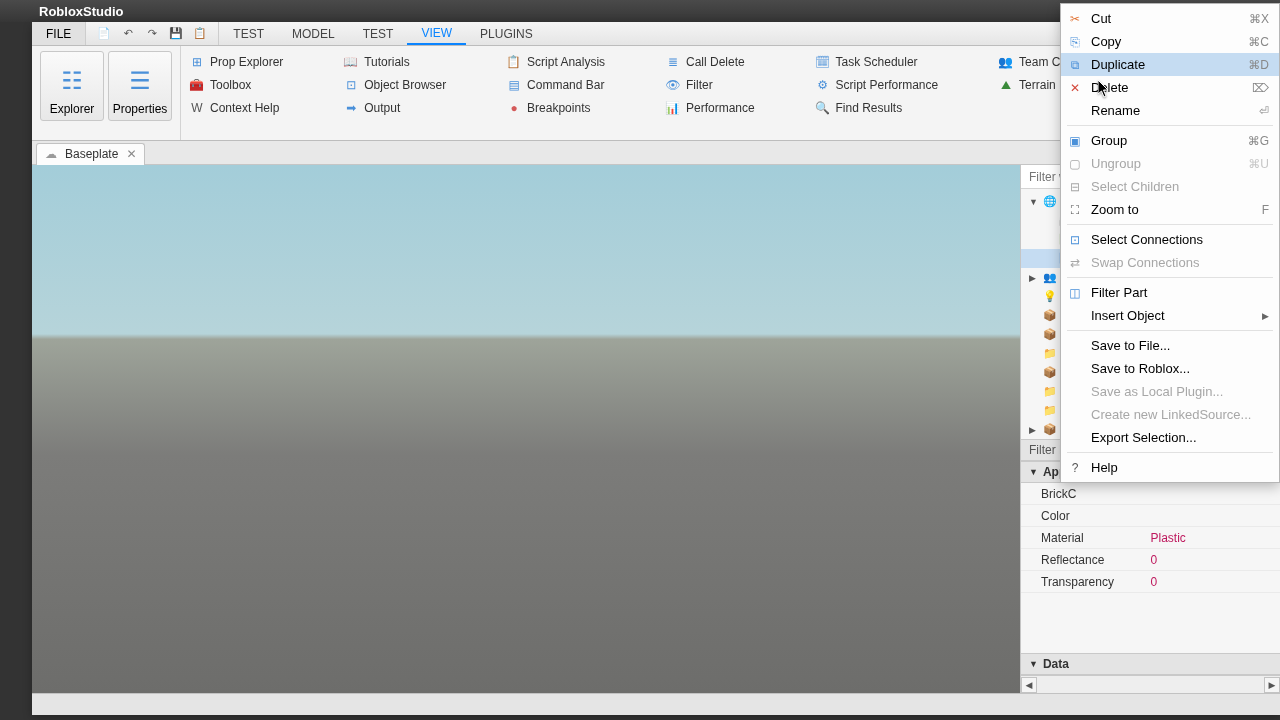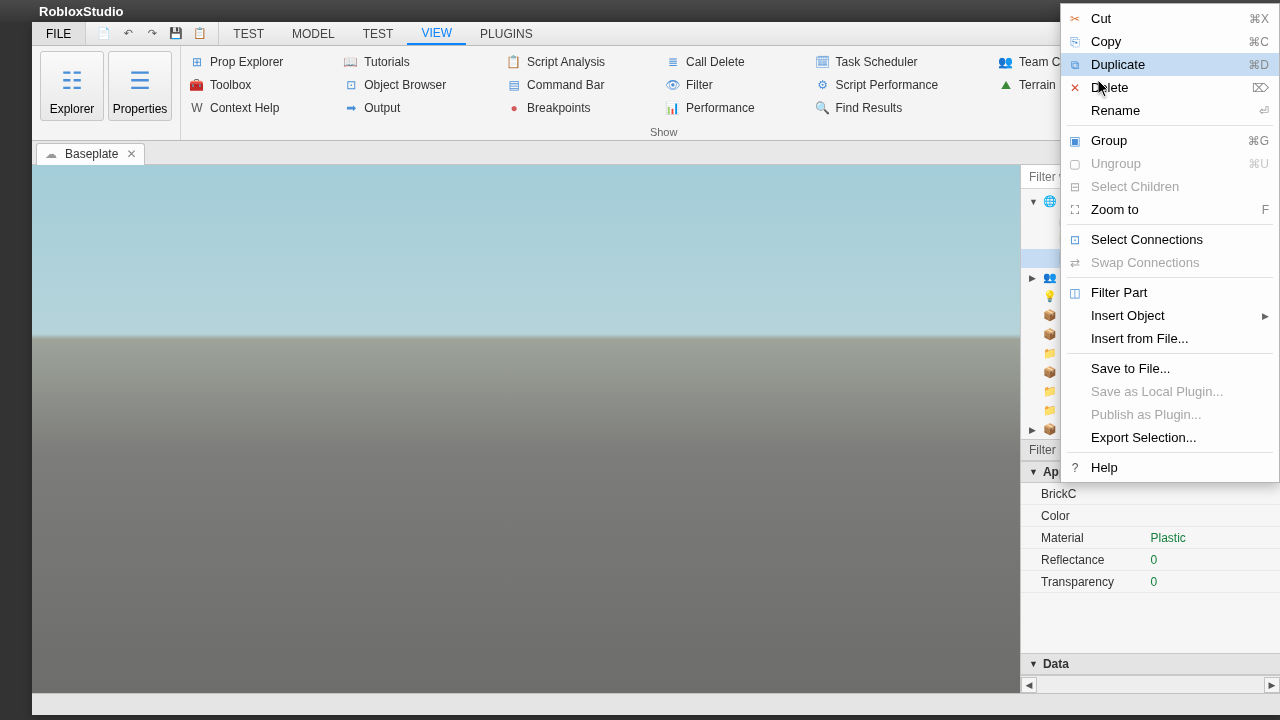--- a/index.html
+++ b/index.html
@@ -61,21 +61,21 @@
 .tree-arrow { width: 10px; font-size: 9px; color: #555; }
 .tree-ind-0 { padding-left: 8px; }
 .tree-ind-1 { padding-left: 24px; }
 .tree-icon { width: 14px; height: 14px; display: inline-flex; align-items: center; justify-content: center; font-size: 11px; }
 .prop-header { background: #e4e4e4; border-top: 1px solid #c9c9c9; border-bottom: 1px solid #c9c9c9; padding: 3px 8px; font-size: 12px; color: #555; display: flex; align-items: center; gap: 5px; }
 .prop-header.section { font-weight: bold; color: #333; }
 .prop-arr { font-size: 9px; }
 .props { flex: 1; overflow: hidden; }
 .prop-row { display: flex; border-bottom: 1px solid #eaeaea; height: 22px; align-items: center; }
 .prop-name { width: 50%; padding-left: 20px; color: #333; }
-.prop-val { flex: 1; color: #15803d; }
+.prop-val { flex: 1; color: #be185d; }
 .hscroll { height: 18px; border-top: 1px solid #c9c9c9; display: flex; align-items: center; background: #eee; }
 .hscroll-btn { width: 16px; height: 16px; display: flex; align-items: center; justify-content: center; font-size: 9px; color: #555; border: 1px solid #c3c3c3; background: #f5f5f5; }
 .hscroll-track { flex: 1; height: 14px; margin: 0 2px; }
 
 .statusbar { height: 22px; background: #e5e5e5; border-top: 1px solid #c2c2c2; }
 
 .context-menu { position: absolute; top: 3px; right: 0; width: 220px; background: #fdfdfd; border: 1px solid #b6b6b6; box-shadow: 0 4px 12px rgba(0,0,0,0.25); font-size: 13px; z-index: 1000; padding: 3px 0; }
 .cm-item { height: 23px; display: flex; align-items: center; padding: 0 10px 0 6px; gap: 8px; position: relative; }
 .cm-item.disabled { color: #a7a7a7; }
 .cm-item.hover { background: #c5dcf2; }
@@ -207,21 +207,20 @@
           </div>
         <div class="ritem">
             <span class="ritem-icon" style="color:#4a90d9">👥</span>
             <span>Team Create</span>
           </div>
         <div class="ritem">
             <span class="ritem-icon" style="color:#3a8a3a">⛰</span>
             <span>Terrain Editor</span>
           </div>
       </div>
-      <div class="group-label">Show</div>
     </div>
     <div class="rgroup" style="width:58px">
       <div style="display:flex;gap:6px;justify-content:center;padding-top:3px">
         <span style="font-size:14px;color:#888">⤡</span>
         <span style="font-size:12px;color:#888">◉</span>
       </div>
       <div style="display:flex;justify-content:center;padding-top:12px">
         <span style="font-size:14px;color:#4a90d9">⛶</span>
       </div>
       <div class="group-label">Actions</div>
@@ -426,36 +425,36 @@
   <div class="cm-sep"></div>
   <div class="cm-item">
       <span class="cm-icon" style="color:#4a90d9">◫</span>
       <span class="cm-label">Filter Part</span>
     </div>
   <div class="cm-item">
       <span class="cm-icon"></span>
       <span class="cm-label">Insert Object</span>
       <span class="cm-sub">▶</span>
     </div>
-  <div class="cm-item">
-      <span class="cm-icon"></span>
-      <span class="cm-label">Insert from File...</span>
-    </div>
   <div class="cm-sep"></div>
   <div class="cm-item">
       <span class="cm-icon"></span>
       <span class="cm-label">Save to File...</span>
     </div>
+  <div class="cm-item">
+      <span class="cm-icon"></span>
+      <span class="cm-label">Save to Roblox...</span>
+    </div>
   <div class="cm-item disabled">
       <span class="cm-icon"></span>
       <span class="cm-label">Save as Local Plugin...</span>
     </div>
   <div class="cm-item disabled">
       <span class="cm-icon"></span>
-      <span class="cm-label">Publish as Plugin...</span>
+      <span class="cm-label">Create new LinkedSource...</span>
     </div>
   <div class="cm-item">
       <span class="cm-icon"></span>
       <span class="cm-label">Export Selection...</span>
     </div>
   <div class="cm-sep"></div>
   <div class="cm-item">
       <span class="cm-icon" style="color:#555">?</span>
       <span class="cm-label">Help</span>
     </div>

